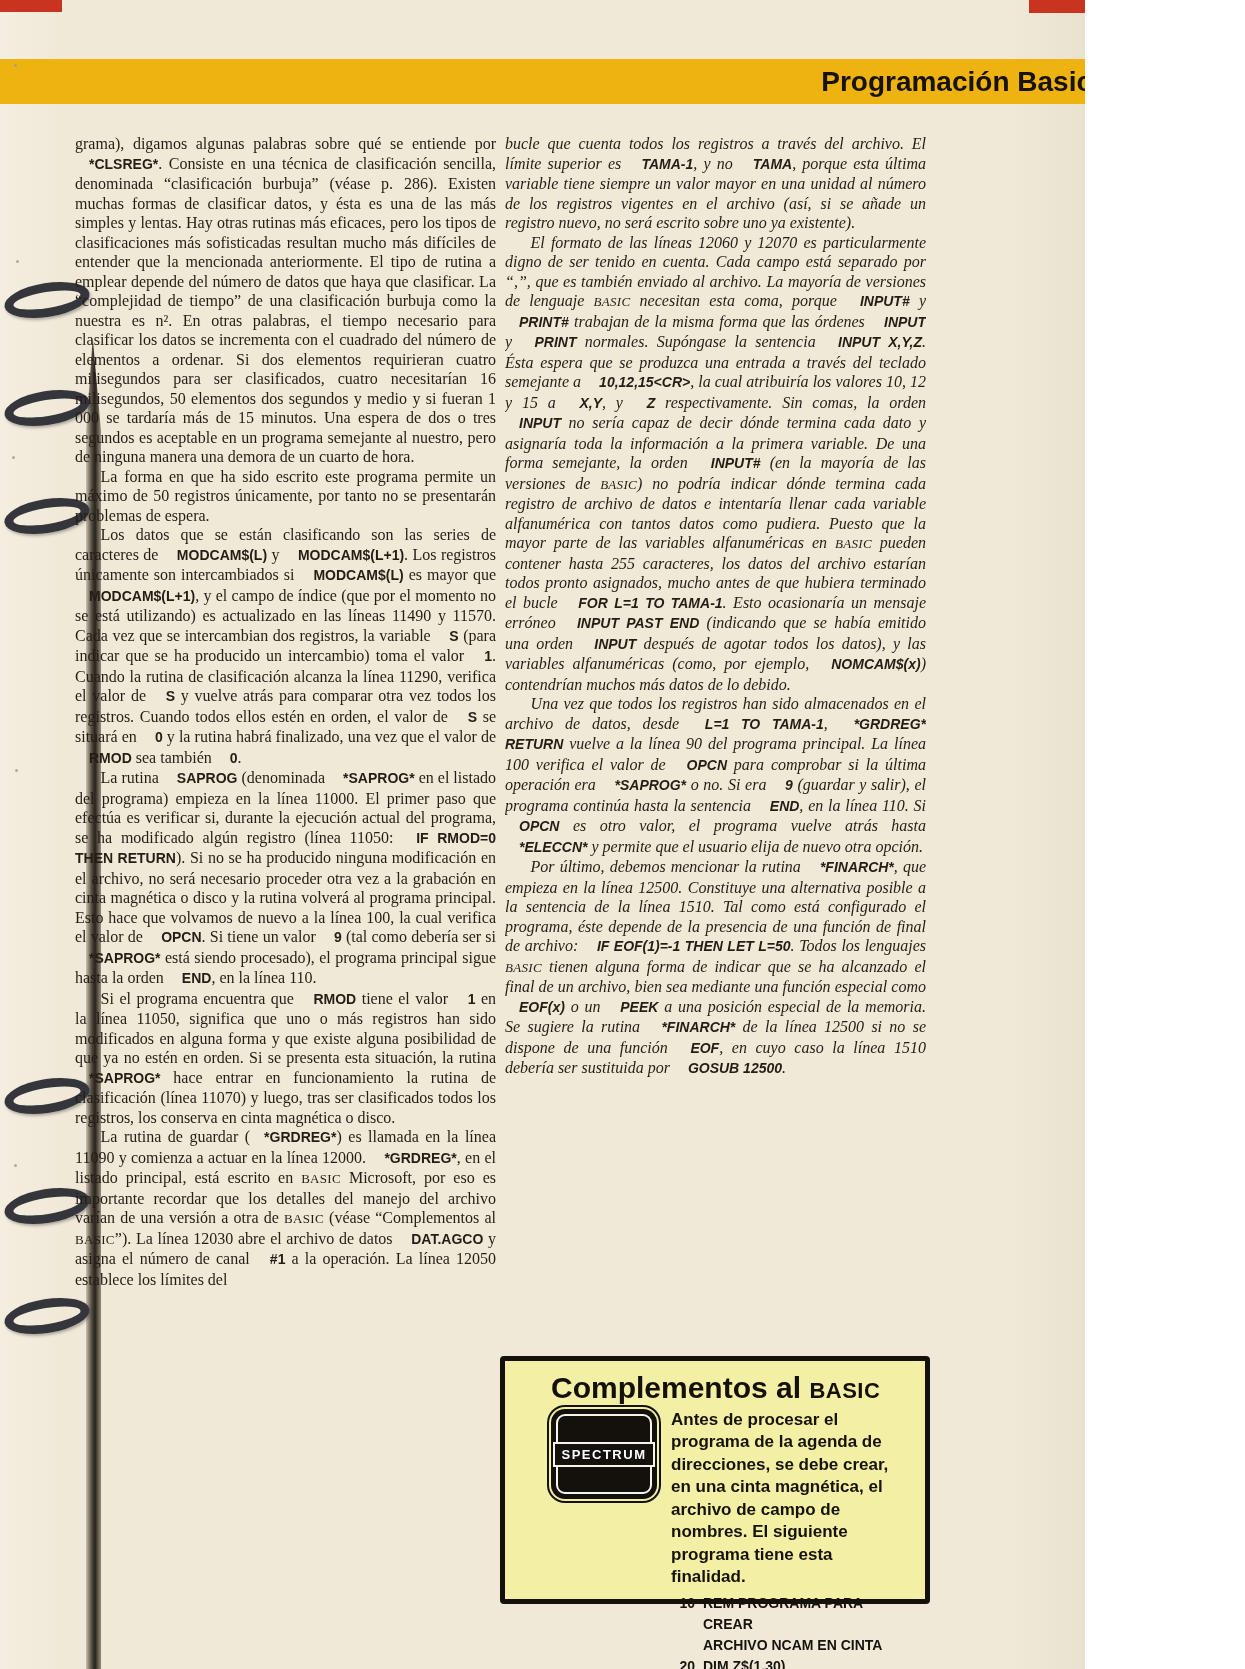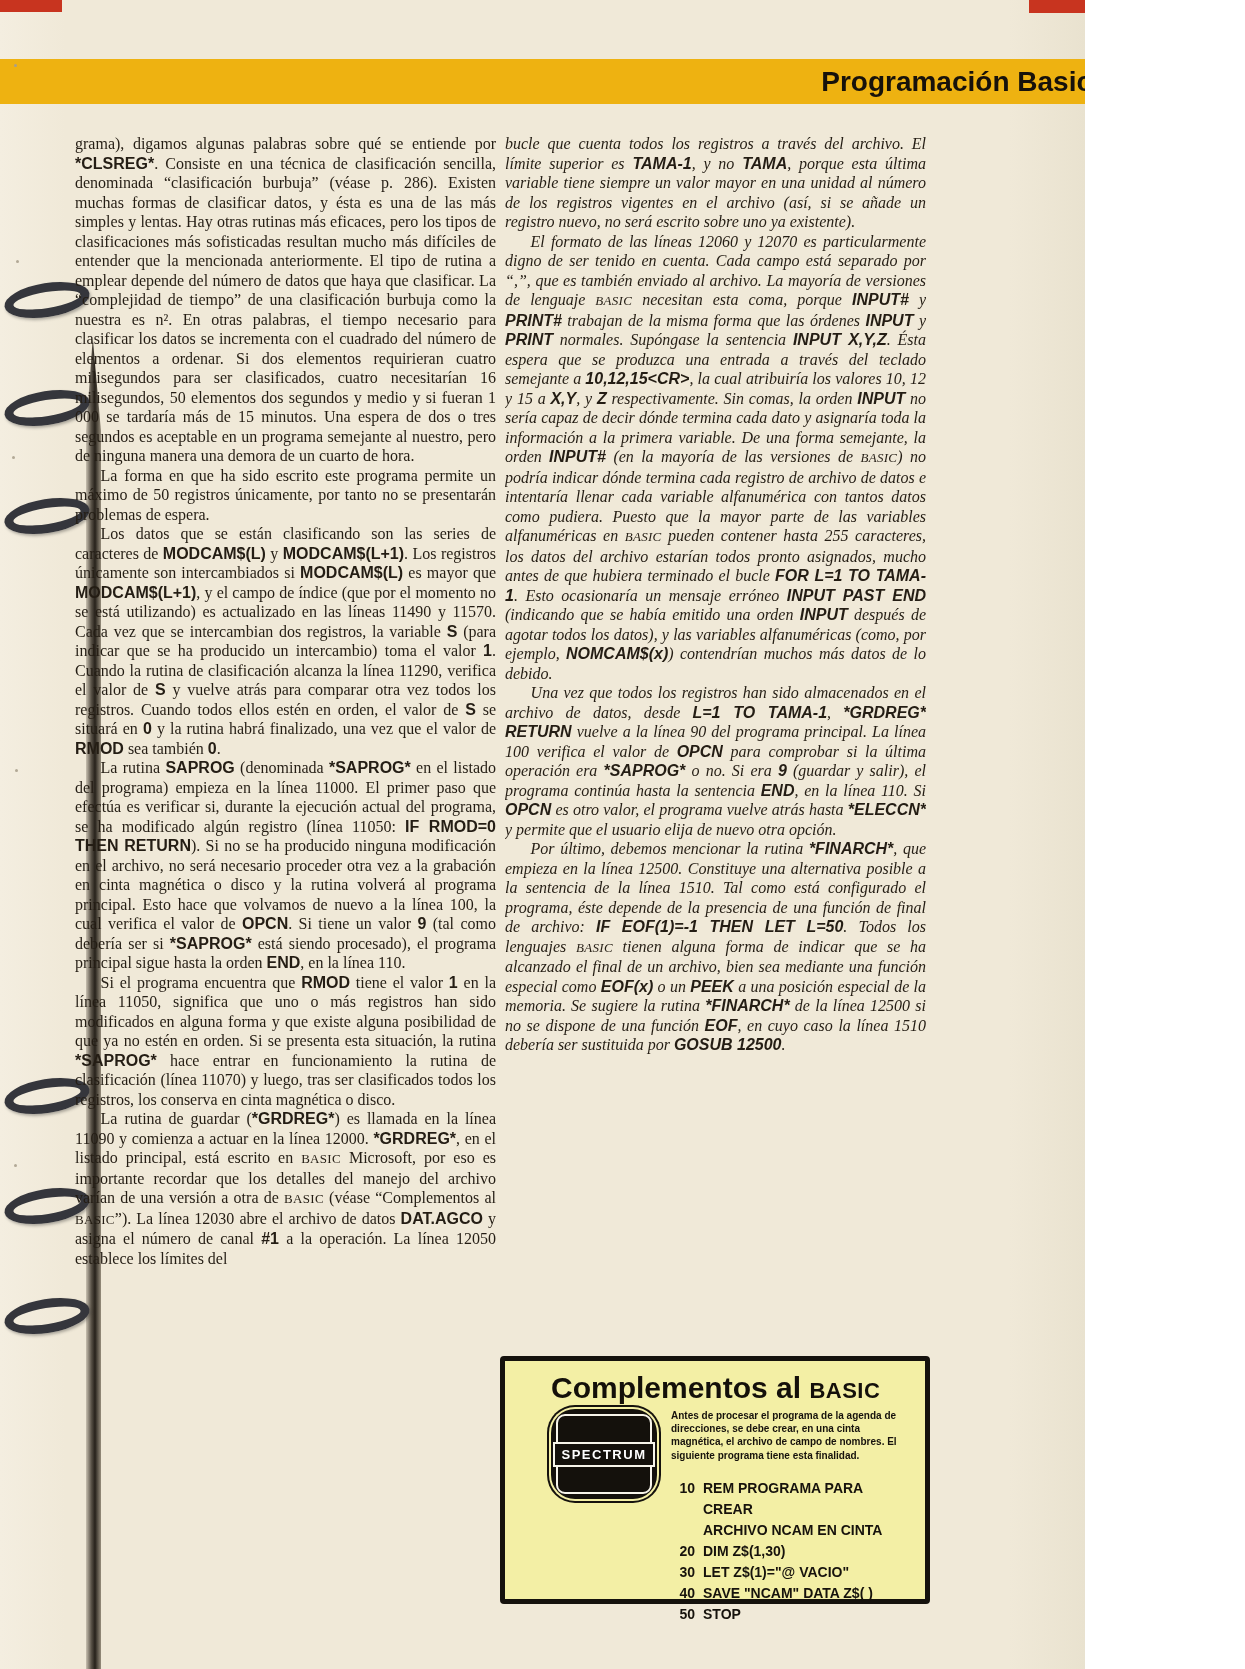--- a/index.html
+++ b/index.html
@@ -21,36 +21,36 @@
   .ring{position:absolute;left:4px;width:86px;height:34px;border:9px solid #35363c;border-radius:50%;
         transform:rotate(-9deg);box-sizing:border-box;box-shadow:1px 2px 3px rgba(40,40,40,.35);}
   .r1{top:283px}.r2{top:391px}.r3{top:499px}.r4{top:1079px}.r5{top:1189px}.r6{top:1299px}
   .specks{position:absolute;left:14px;top:64px;width:3px;height:3px;border-radius:50%;background:#a89f8d;
         box-shadow:2px 196px 0 #b2a996,-2px 392px 0 #b2a996,1px 705px 0 #b2a996,0 1100px 0 #b2a996;}
   .col{position:absolute;top:134px;width:421px;font-size:16px;line-height:19.5px;text-align:justify;color:#241d14;}
   .col-left{left:75px;height:1524px;overflow:hidden;}
   .col-right{left:505px;height:1212px;overflow:hidden;font-style:italic;}
   p.para{margin:0;}
   p.para.indent{text-indent:1.6em;}
-  .code{font-family:"Liberation Sans",sans-serif;font-weight:700;font-size:16px;}
+  .code{font-family:"Liberation Sans",sans-serif;font-weight:700;font-size:14px;margin-left:14px;}
   .sc{font-size:13px;letter-spacing:.3px;}
   .info-box{position:absolute;left:500px;top:1356px;width:430px;height:248px;background:#f3efa5;
         border:5px solid #15120d;border-radius:4px;box-sizing:border-box;padding:8px 14px 8px 46px;}
   .box-title{font-family:"Liberation Sans",sans-serif;font-weight:700;font-size:30px;line-height:1;
         color:#14100a;margin:4px 0 6px;}
   .box-title-accent{font-size:22px;letter-spacing:.5px;}
   .box-body{display:flex;gap:14px;align-items:flex-start;}
-  .spectrum-logo{width:106px;height:90px;background:#14110c;border-radius:24px;position:relative;flex:none;
+  .spectrum-logo{width:106px;height:90px;background:#14110c;border-radius:14px;position:relative;flex:none;
         display:flex;align-items:center;justify-content:center;
         box-shadow:0 0 0 2px #f3efa5,0 0 0 4px #15120d;}
   .spectrum-logo::before{content:"";position:absolute;inset:5px;border:2px solid #f7f5ea;border-radius:9px;}
   .spectrum-label{position:relative;background:#14110c;border:2px solid #f7f5ea;padding:3px 7px;
         font-family:"Liberation Sans",sans-serif;font-weight:700;font-size:13px;color:#fff;letter-spacing:1.5px;}
   .box-right{flex:1;font-family:"Liberation Sans",sans-serif;font-weight:700;color:#16120c;}
-  .box-intro{font-size:10px;line-height:1.32;margin-bottom:16px;}
+  .box-intro{font-size:17px;line-height:1.32;margin-bottom:4px;}
   .box-code{font-size:14px;line-height:1.5;}
   .code-row{display:flex;}
   .code-num{width:24px;text-align:right;margin-right:8px;flex:none;}
   .tabs{position:absolute;left:1160px;top:1140px;width:72px;}
   .tab{width:72px;height:62px;margin-bottom:1px;border-radius:14px 0 0 14px;display:flex;align-items:center;
         justify-content:center;font-family:"Liberation Sans",sans-serif;font-weight:700;font-size:32px;
         letter-spacing:-1px;}
   .page-number{position:absolute;left:1090px;top:1616px;width:60px;text-align:right;
         font-family:"Liberation Serif",serif;font-weight:700;font-size:19px;color:#1c1710;}
 </style>

